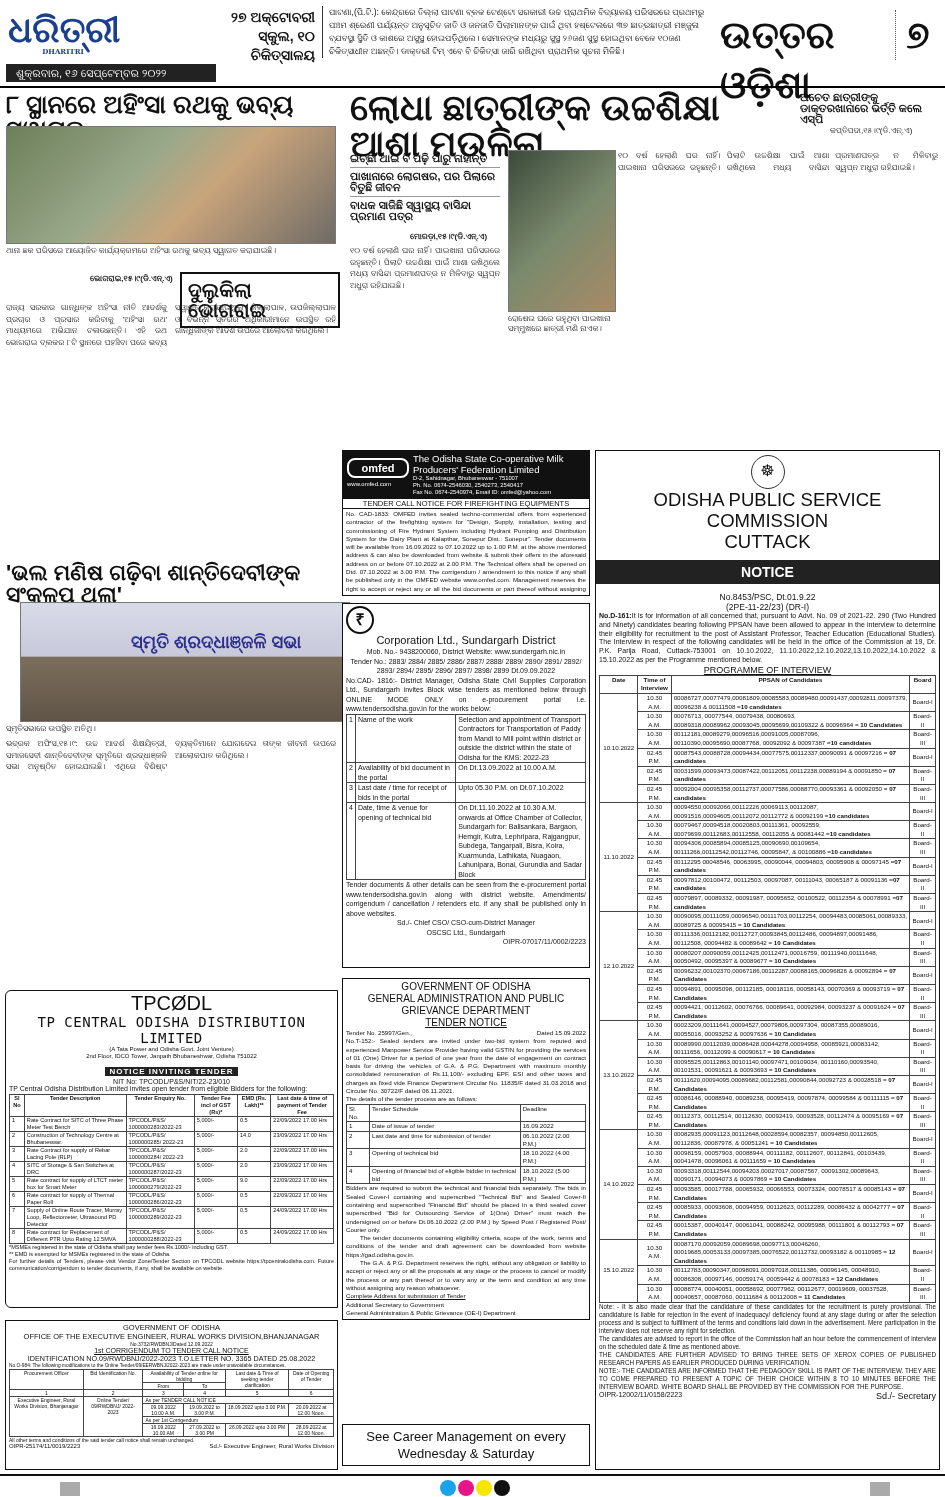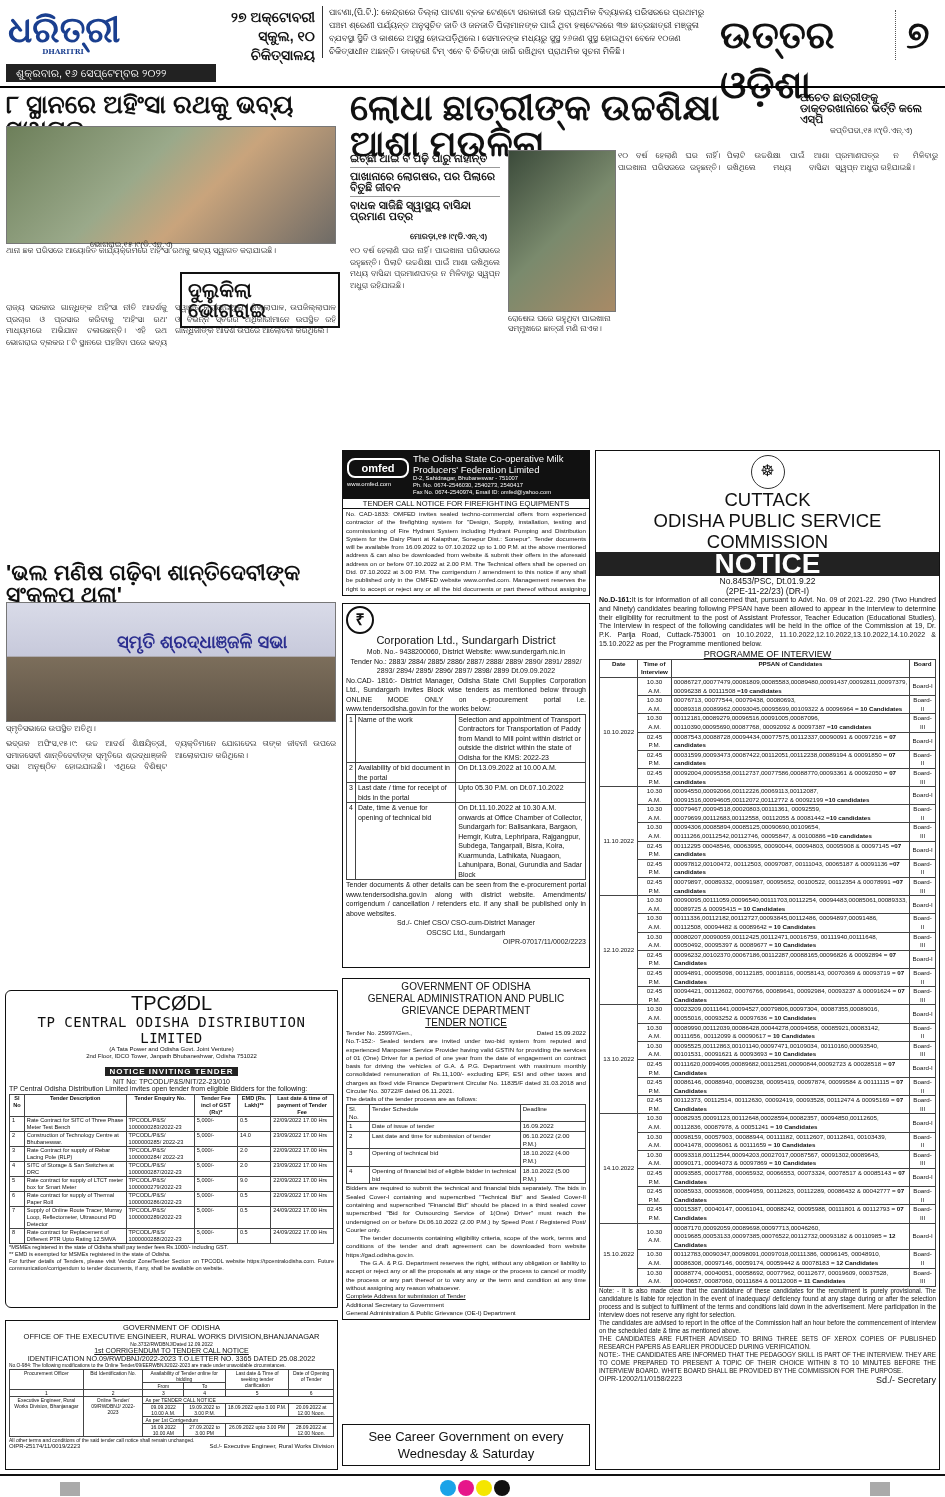--- a/index.html
+++ b/index.html
@@ -44,40 +44,40 @@
 <div class="abs dateline">ଶୁକ୍ରବାର, ୧୬ ସେପ୍ଟେମ୍ବର ୨୦୨୨</div>
 <div class="abs headline-count">୨୭ ଅକ୍ଟୋବରୀ ସ୍କୁଲ, ୧୦ ଚିକିତ୍ସାଳୟ</div>
 <div class="abs brief">ପାଟଣା,(ପି.ଟି.): କେନ୍ଦ୍ରରେ ତିଲ୍ଲା ପାଟଣା ବ୍ଳକ ଟେଣ୍ଟୋ ସରକାରୀ ଉଚ୍ଚ ପ୍ରାଥମିକ ବିଦ୍ୟାଳୟ ପରିସରରେ ପ୍ରଥମରୁ ପଞ୍ଚମ ଶ୍ରେଣୀ ପର୍ଯ୍ୟନ୍ତ ଅନୁସୂଚିତ ଜାତି ଓ ଜନଜାତି ପିଲାମାନଙ୍କ ପାଇଁ ଥିବା ହଷ୍ଟେଲରେ ୩୭ ଛାତ୍ରଛାତ୍ରୀ ମଞ୍ଜୁଳା ବ୍ଯବସ୍ଥା ସ୍ଥିତି ଓ କାଶରେ ଅସୁସ୍ଥ ହୋଇପଡ଼ିଥିଲେ। ସେମାନଙ୍କ ମଧ୍ୟରୁ ସୁସ୍ଥ ୨୬ଜଣ ସୁସ୍ଥ ହୋଇଥିବା ବେଳେ ୧୦ଜଣ ଚିକିତ୍ସାଧୀନ ଅଛନ୍ତି। ଡାକ୍ତରୀ ଟିମ୍ ଏବେ ବି ଚିକିତ୍ସା ଜାରି ରଖିଥିବା ପ୍ରାଥମିକ ସୂଚନା ମିଳିଛି।</div>
 <div class="abs section-name">ଉତ୍ତର ଓଡ଼ିଶା</div>
 <div class="abs pageno">୭</div>
 <div class="abs rule"></div>
 
 <div class="abs h1" style="left:6px;top:92px;width:335px;font-size:25px">୮ ସ୍ଥାନରେ ଅହିଂସା ରଥକୁ ଭବ୍ୟ ସ୍ୱାଗତ</div>
 <div class="abs photo" style="left:6px;top:126px;width:330px;height:118px"></div>
 <div class="abs caption" style="left:6px;top:246px;width:330px">ଥାନା ଛକ ପରିସରେ ଆୟୋଜିତ କାର୍ଯ୍ୟକ୍ରମରେ ଅହିଂସା ରଥକୁ ଭବ୍ୟ ସ୍ୱାଗତ କରାଯାଇଛି।</div>
-<div class="abs caption" style="left:90px;top:240px;width:200px;font-weight:normal">ଭୋଗରାଇ,୧୫।୯(ଡି.ଏନ୍.ଏ)</div>
+<div class="abs caption" style="left:90px;top:274px;width:200px;font-weight:bold">ଭୋଗରାଇ,୧୫।୯(ଡି.ଏନ୍.ଏ)</div>
 <div class="abs h1" style="left:180px;top:272px;width:160px;font-size:20px;border:2px solid #111;padding:6px">ଦୁଲୁକିଲା ଭୋଗରାଇ</div>
 <div class="abs odia" style="left:6px;top:302px;width:330px;height:225px;overflow:hidden;column-count:2;column-gap:8px">ରାଜ୍ୟ ସରକାର ଗାନ୍ଧିଙ୍କ ଅହିଂସା ନୀତି ଆଦର୍ଶକୁ ପ୍ରଚାର ଓ ପ୍ରସାର କରିବାକୁ 'ଅହିଂସା ରଥ' ମାଧ୍ୟମରେ ଅଭିଯାନ ଚଳାଉଛନ୍ତି। ଏହି ରଥ ଭୋଗରାଇ ବ୍ଲକର ୮ଟି ସ୍ଥାନରେ ପହଞ୍ଚିବା ପରେ ଭବ୍ୟ ସ୍ୱାଗତ କରାଯାଇଥିଲା। ଜିଲ୍ଲାପାଳ, ଉପଜିଲ୍ଲାପାଳ ଓ ବିଭିନ୍ନ ସ୍ତରର ଅଧିକାରୀମାନେ ଉପସ୍ଥିତ ରହି ଗାନ୍ଧିଜୀଙ୍କ ଆଦର୍ଶ ଉପରେ ଆଲୋଚନା କରିଥିଲେ।</div>
 
 <div class="abs h1" style="left:350px;top:90px;width:430px;font-size:36px">ଲୋଧା ଛାତ୍ରୀଙ୍କ ଉଚ୍ଚଶିକ୍ଷା ଆଶା ମଉଳିଲା</div>
 <div class="abs" style="left:350px;top:150px;width:150px">
   <div class="h1" style="font-size:11px;border-bottom:1px solid #999;padding:3px 0">ଇଚ୍ଛା ଥାଇ ବି ପଢ଼ି ପାରୁ ନାହାନ୍ତି</div>
   <div class="h1" style="font-size:11px;border-bottom:1px solid #999;padding:3px 0">ପାଖାନାରେ ଲୋଗଷର, ପର ପିଲାରେ ବିତୁଛି ଜୀବନ</div>
   <div class="h1" style="font-size:11px;padding:3px 0">ବାଧକ ସାଜିଛି ସ୍ୱାସ୍ଥ୍ୟ ବାସିନ୍ଦା ପ୍ରମାଣ ପତ୍ର</div>
 </div>
 <div class="abs caption" style="left:410px;top:232px;width:90px;font-weight:bold">ମୋରଡ଼ା,୧୫।୯(ଡି.ଏନ୍.ଏ)</div>
 <div class="abs photo dark" style="left:508px;top:150px;width:108px;height:162px"></div>
 <div class="abs caption" style="left:508px;top:314px;width:110px">ରୋଷେଇ ଘରେ ରହୁଥିବା ପାଇଖାନା ସମ୍ମୁଖରେ ଛାତ୍ରୀ ମଣି ନାଏକ।</div>
 <div class="abs odia" style="left:350px;top:245px;width:150px;height:190px;overflow:hidden">୧୦ ବର୍ଷ ହେଲାଣି ଘର ନାହିଁ। ପାଇଖାନା ପରିସରରେ ରହୁଛନ୍ତି। ପିଲାଟି ଉଚ୍ଚଶିକ୍ଷା ପାଇଁ ଆଶା ରଖିଥିଲେ ମଧ୍ୟ ବାସିନ୍ଦା ପ୍ରମାଣପତ୍ର ନ ମିଳିବାରୁ ସ୍ୱପ୍ନ ଅଧୁରା ରହିଯାଇଛି।</div>
 <div class="abs odia" style="left:618px;top:150px;width:320px;height:285px;overflow:hidden;column-count:3;column-gap:6px">୧୦ ବର୍ଷ ହେଲାଣି ଘର ନାହିଁ। ପାଇଖାନା ପରିସରରେ ରହୁଛନ୍ତି। ପିଲାଟି ଉଚ୍ଚଶିକ୍ଷା ପାଇଁ ଆଶା ରଖିଥିଲେ ମଧ୍ୟ ବାସିନ୍ଦା ପ୍ରମାଣପତ୍ର ନ ମିଳିବାରୁ ସ୍ୱପ୍ନ ଅଧୁରା ରହିଯାଇଛି।</div>
 <div class="abs h1" style="left:800px;top:92px;width:140px;font-size:11px">ଅଚେତ ଛାତ୍ରୀଙ୍କୁ ଡାକ୍ତରଖାନାରେ ଭର୍ତ୍ତି କଲେ ଏସ୍‌ପି</div>
 <div class="abs caption" style="left:830px;top:126px;width:110px">କପ୍ତିପଦା,୧୫।୯(ଡି.ଏନ୍.ଏ)</div>
 
 <div class="abs h1" style="left:6px;top:562px;width:335px;font-size:22px">'ଭଲ ମଣିଷ ଗଢ଼ିବା ଶାନ୍ତିଦେବୀଙ୍କ ସଂକଳ୍ପ ଥିଲା'</div>
-<div class="abs photo stage" style="left:6px;top:602px;width:330px;height:120px">
+<div class="abs photo stage" style="left:20px;top:602px;width:330px;height:120px">
   <div class="h1" style="position:absolute;left:110px;top:30px;font-size:18px;color:#2b2e8f">ସ୍ମୃତି ଶ୍ରଦ୍ଧାଞ୍ଜଳି ସଭା</div>
 </div>
 <div class="abs caption" style="left:6px;top:724px;width:330px">ସ୍ମୃତିସଭାରେ ଉପସ୍ଥିତ ଅତିଥି।</div>
 <div class="abs odia" style="left:6px;top:738px;width:330px;height:240px;overflow:hidden;column-count:2;column-gap:8px">ଭଦ୍ରକ ଅଫିସ,୧୫।୯: ଉଚ୍ଚ ଆଦର୍ଶ ଶିକ୍ଷୟିତ୍ରୀ, ସମାଜସେବୀ ଶାନ୍ତିଦେବୀଙ୍କ ସ୍ମୃତିରେ ଶ୍ରଦ୍ଧାଞ୍ଜଳି ସଭା ଅନୁଷ୍ଠିତ ହୋଇଯାଇଛି। ଏଥିରେ ବିଶିଷ୍ଟ ବ୍ୟକ୍ତିମାନେ ଯୋଗଦେଇ ତାଙ୍କ ଜୀବନୀ ଉପରେ ଆଲୋକପାତ କରିଥିଲେ।</div>
 
 <div class="abs box" style="left:342px;top:450px;width:248px;height:146px;overflow:hidden">
   <div class="omfed-head">
     <div style="width:68px">
       <div class="omfed-logo">omfed</div>
       <div style="font-size:6px;margin-top:3px">www.omfed.com</div>
@@ -178,21 +178,21 @@
   <div class="tiny" style="text-align:justify;text-indent:14px">The tender documents containing eligibility criteria, scope of the work, terms and conditions of the tender and draft agreement can be downloaded from website https://gad.odisha.gov.in.</div>
   <div class="tiny" style="text-align:justify;text-indent:14px">The G.A. &amp; P.G. Department reserves the right, without any obligation or liability to accept or reject any or all the proposals at any stage or the process to cancel or modify the process or any part thereof or to vary any or the term and condition at any time without assigning any reason whatsoever.</div>
   <div class="tiny bold" style="text-decoration:underline">Complete Address for submission of Tender</div>
   <div class="tiny bold">Additional Secretary to Government</div>
   <div class="tiny bold">General Administration &amp; Public Grievance (OE-I) Department</div>
   <div class="tiny bold">Lokaseva Bhawan</div>
 
 </div>
 
 <div class="abs box center" style="left:342px;top:1424px;width:248px;height:42px;font-size:13px;line-height:17px;padding-top:3px">
-  <div>See Career Government on every</div>
+  <div>See Career Management on every</div>
   <div>Wednesday &amp; Saturday</div>
 </div>
 
 <div class="abs box" style="left:5px;top:990px;width:333px;height:318px;overflow:hidden;padding:2px 3px;border-radius:6px 0 0 6px">
   <div class="bold center" style="font-size:20px;line-height:21px">TPCØDL</div>
   <div class="bold center" style="font-size:14px;font-family:'DejaVu Sans Mono',monospace;letter-spacing:0.5px">TP CENTRAL ODISHA DISTRIBUTION LIMITED</div>
   <div class="center" style="font-size:6px;line-height:7px">(A Tata Power and Odisha Govt. Joint Venture)</div>
   <div class="center" style="font-size:6px;line-height:7px">2nd Floor, IDCO Tower, Janpath Bhubaneshwar, Odisha 751022</div>
   <div class="center"><span class="notice-bar" style="font-size:8px;padding:0 4px;letter-spacing:1px">NOTICE INVITING TENDER</span></div>
   <div class="bold center" style="font-size:7px">NIT No: TPCODL/P&amp;S/NIT/22-23/010</div>
@@ -332,23 +332,23 @@
     </table>
   <div class="bold" style="font-size:5px">All other terms and conditions of the said tender call notice shall remain unchanged.</div>
   <div class="bold" style="font-size:6px;display:flex;justify-content:space-between">
     <span>OIPR-25174/11/0019/2223</span>
     <span>Sd./- Executive Engineer, Rural Works Division</span>
   </div>
 </div>
 
 <div class="abs box" style="left:595px;top:450px;width:345px;height:1020px;overflow:hidden;padding:2px 3px">
   <div style="width:34px;height:34px;border:1.5px solid #333;border-radius:50%;margin:2px auto 0;text-align:center;line-height:30px;font-size:16px">☸</div>
+  <div class="bold center" style="font-size:18.5px;line-height:21px;font-family:'Liberation Sans',sans-serif">ODISHA PUBLIC SERVICE COMMISSION</div>
   <div class="bold center" style="font-size:18.5px;line-height:21px">CUTTACK</div>
-  <div class="bold center" style="font-size:18.5px;line-height:21px;font-family:'Liberation Sans',sans-serif">ODISHA PUBLIC SERVICE COMMISSION</div>
-  <div class="notice-bar" style="font-size:28px;line-height:24px;margin:0 -3px">NOTICE</div>
+  <div class="notice-bar" style="font-size:14px;line-height:24px;margin:8px -3px">NOTICE</div>
   <div class="bold center" style="font-size:8.5px">No.8453/PSC, Dt.01.9.22</div>
   <div class="bold center" style="font-size:8.5px">(2PE-11-22/23) (DR-I)</div>
   <div style="font-size:7px;line-height:8.8px;text-align:justify"><b>No.D-161:</b><span>It is for information of all concerned that, pursuant to Advt. No. 09 of 2021-22. 290 (Two Hundred and Ninety) candidates bearing following PPSAN have been allowed to appear in the interview to determine their eligibility for recruitment to the post of Assistant Professor, Teacher Education (Educational Studies). The Interview in respect of the following candidates will be held in the office of the Commission at 19, Dr. P.K. Parija Road, Cuttack-753001 on 10.10.2022, 11.10.2022,12.10.2022,13.10.2022,14.10.2022 &amp; 15.10.2022 as per the Programme mentioned below.</span></div>
   <div class="bold center" style="font-size:9px;text-decoration:underline">PROGRAMME OF INTERVIEW</div>
   <table class="opsc">
     <thead>
         <tr>
       <th style="width:15%">Date</th>
       <th style="width:12%">Time of Interview</th>
       <th>PPSAN of Candidates</th>

